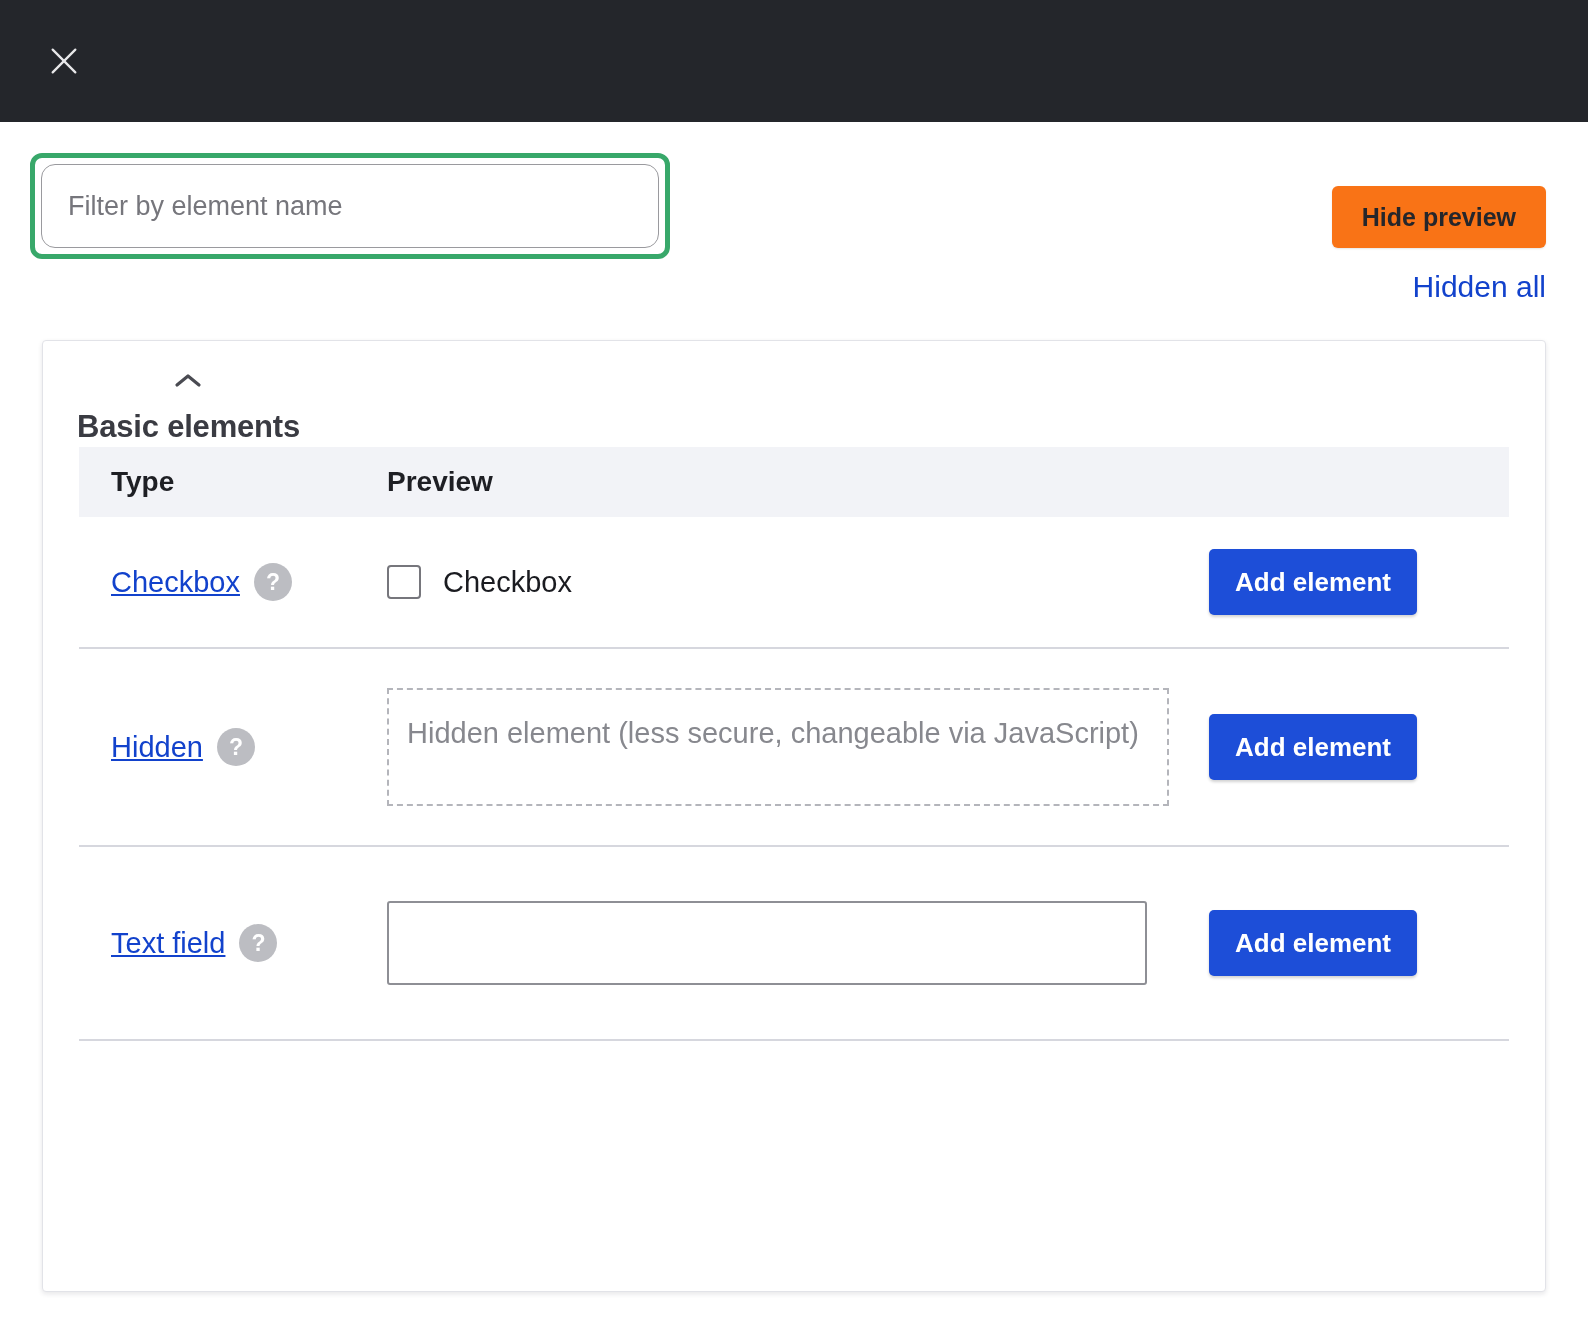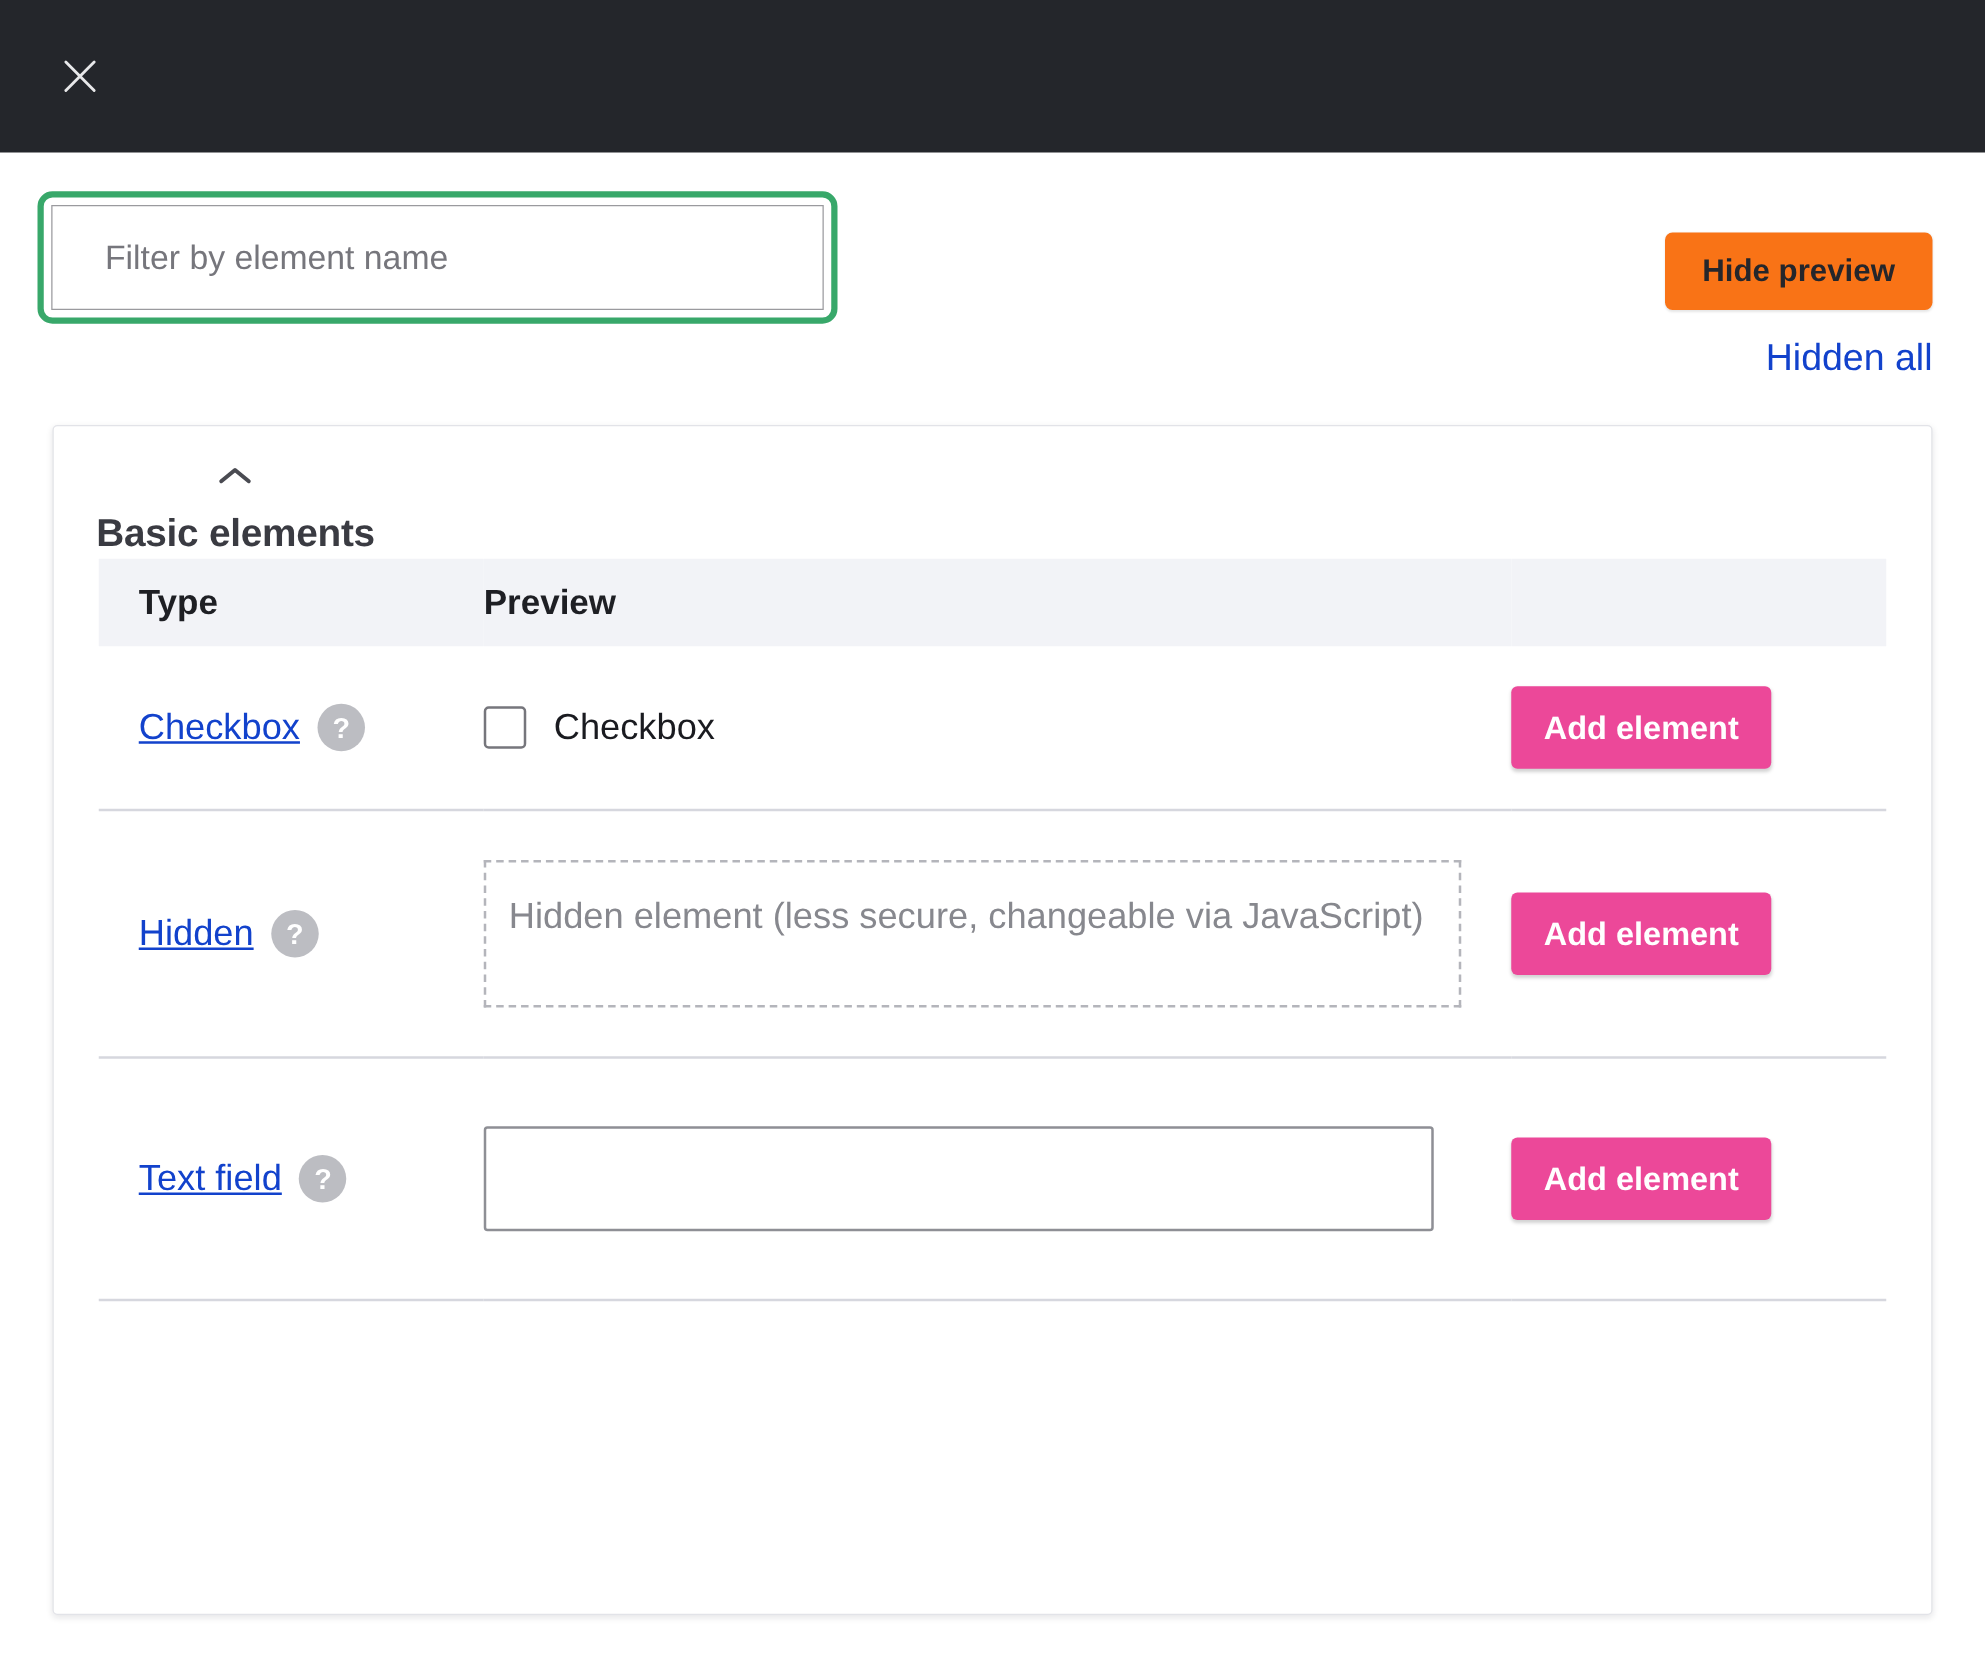--- a/index.html
+++ b/index.html
@@ -63,26 +63,26 @@
     border-radius: 12px;
     box-sizing: border-box;
     padding: 6px;
     background: #ffffff;
   }
   .filter-input {
     width: 100%;
     height: 100%;
     box-sizing: border-box;
     border: 1px solid #9a9a9e;
-    border-radius: 0;
+    border-radius: 14px;
     background: #ffffff;
     font-family: "Liberation Sans", sans-serif;
     font-size: 27px;
     color: #2b2b30;
-    padding: 0 42px;
+    padding: 0 26px;
     outline: none;
   }
   .filter-input::placeholder {
     color: #76767c;
     opacity: 1;
   }
   .hide-preview-btn {
     position: absolute;
     right: 42px;
     top: 64px;
@@ -256,21 +256,21 @@
     background: #ffffff;
     box-sizing: border-box;
     outline: none;
     font-family: "Liberation Sans", sans-serif;
     font-size: 26px;
     display: block;
   }
 
   .td-action { text-align: left; }
   .add-btn {
-    background: #ec4899;
+    background: #1d4ed8;
     color: #ffffff;
     border: none;
     border-radius: 5px;
     font-family: "Liberation Sans", sans-serif;
     font-size: 26px;
     font-weight: bold;
     padding: 0 26px;
     height: 66px;
     line-height: 66px;
     cursor: pointer;

